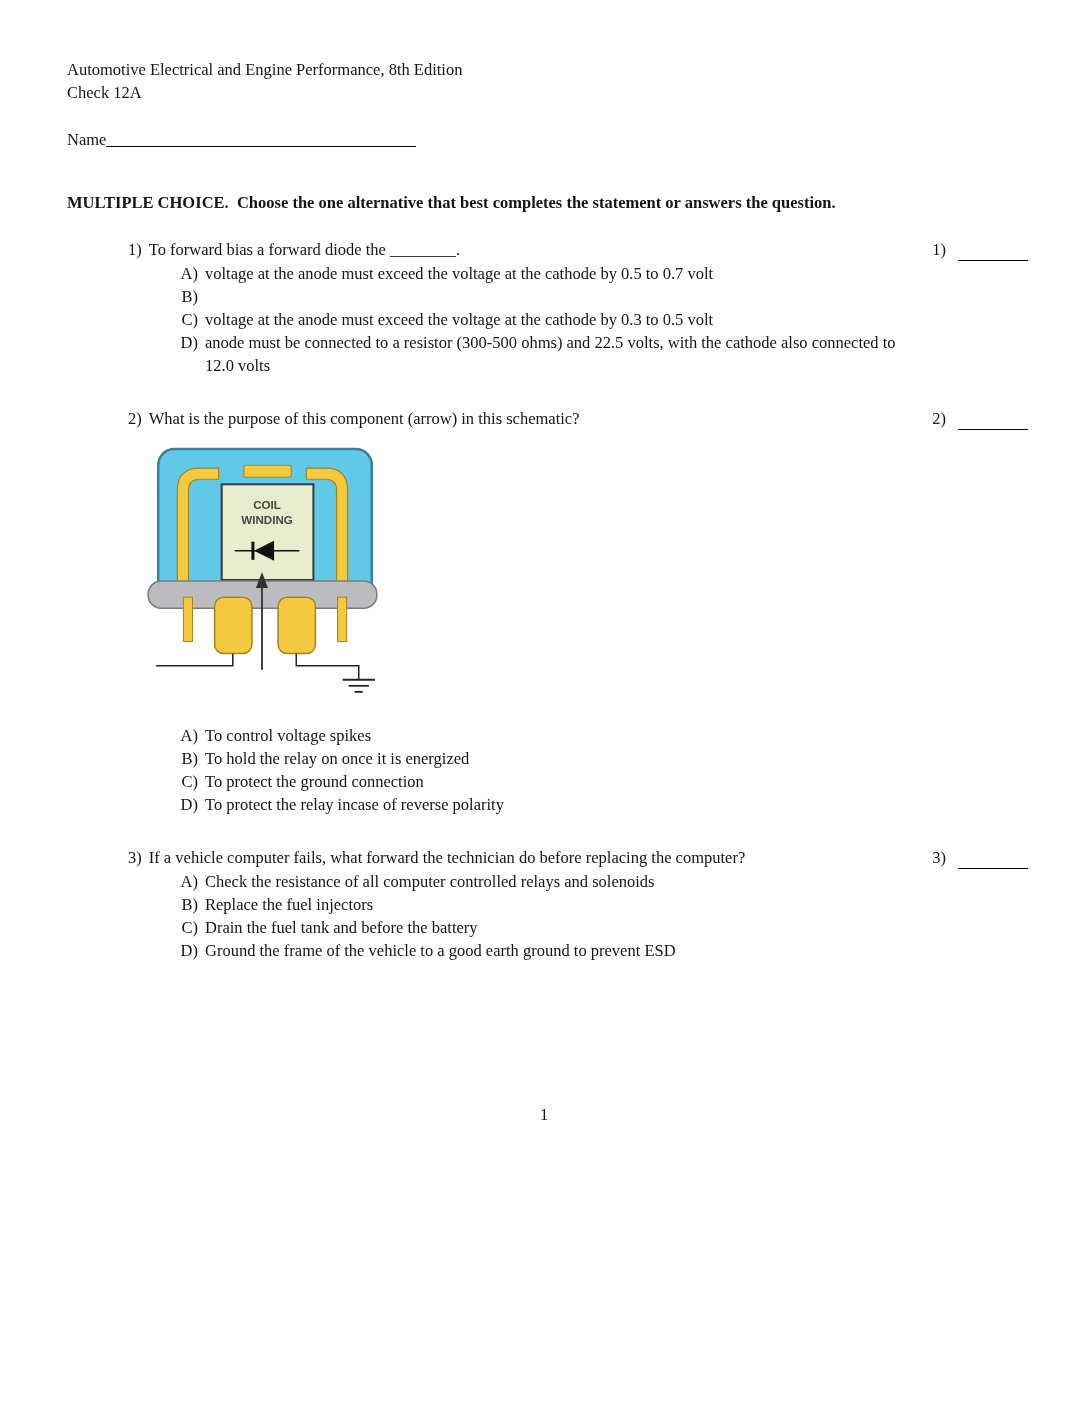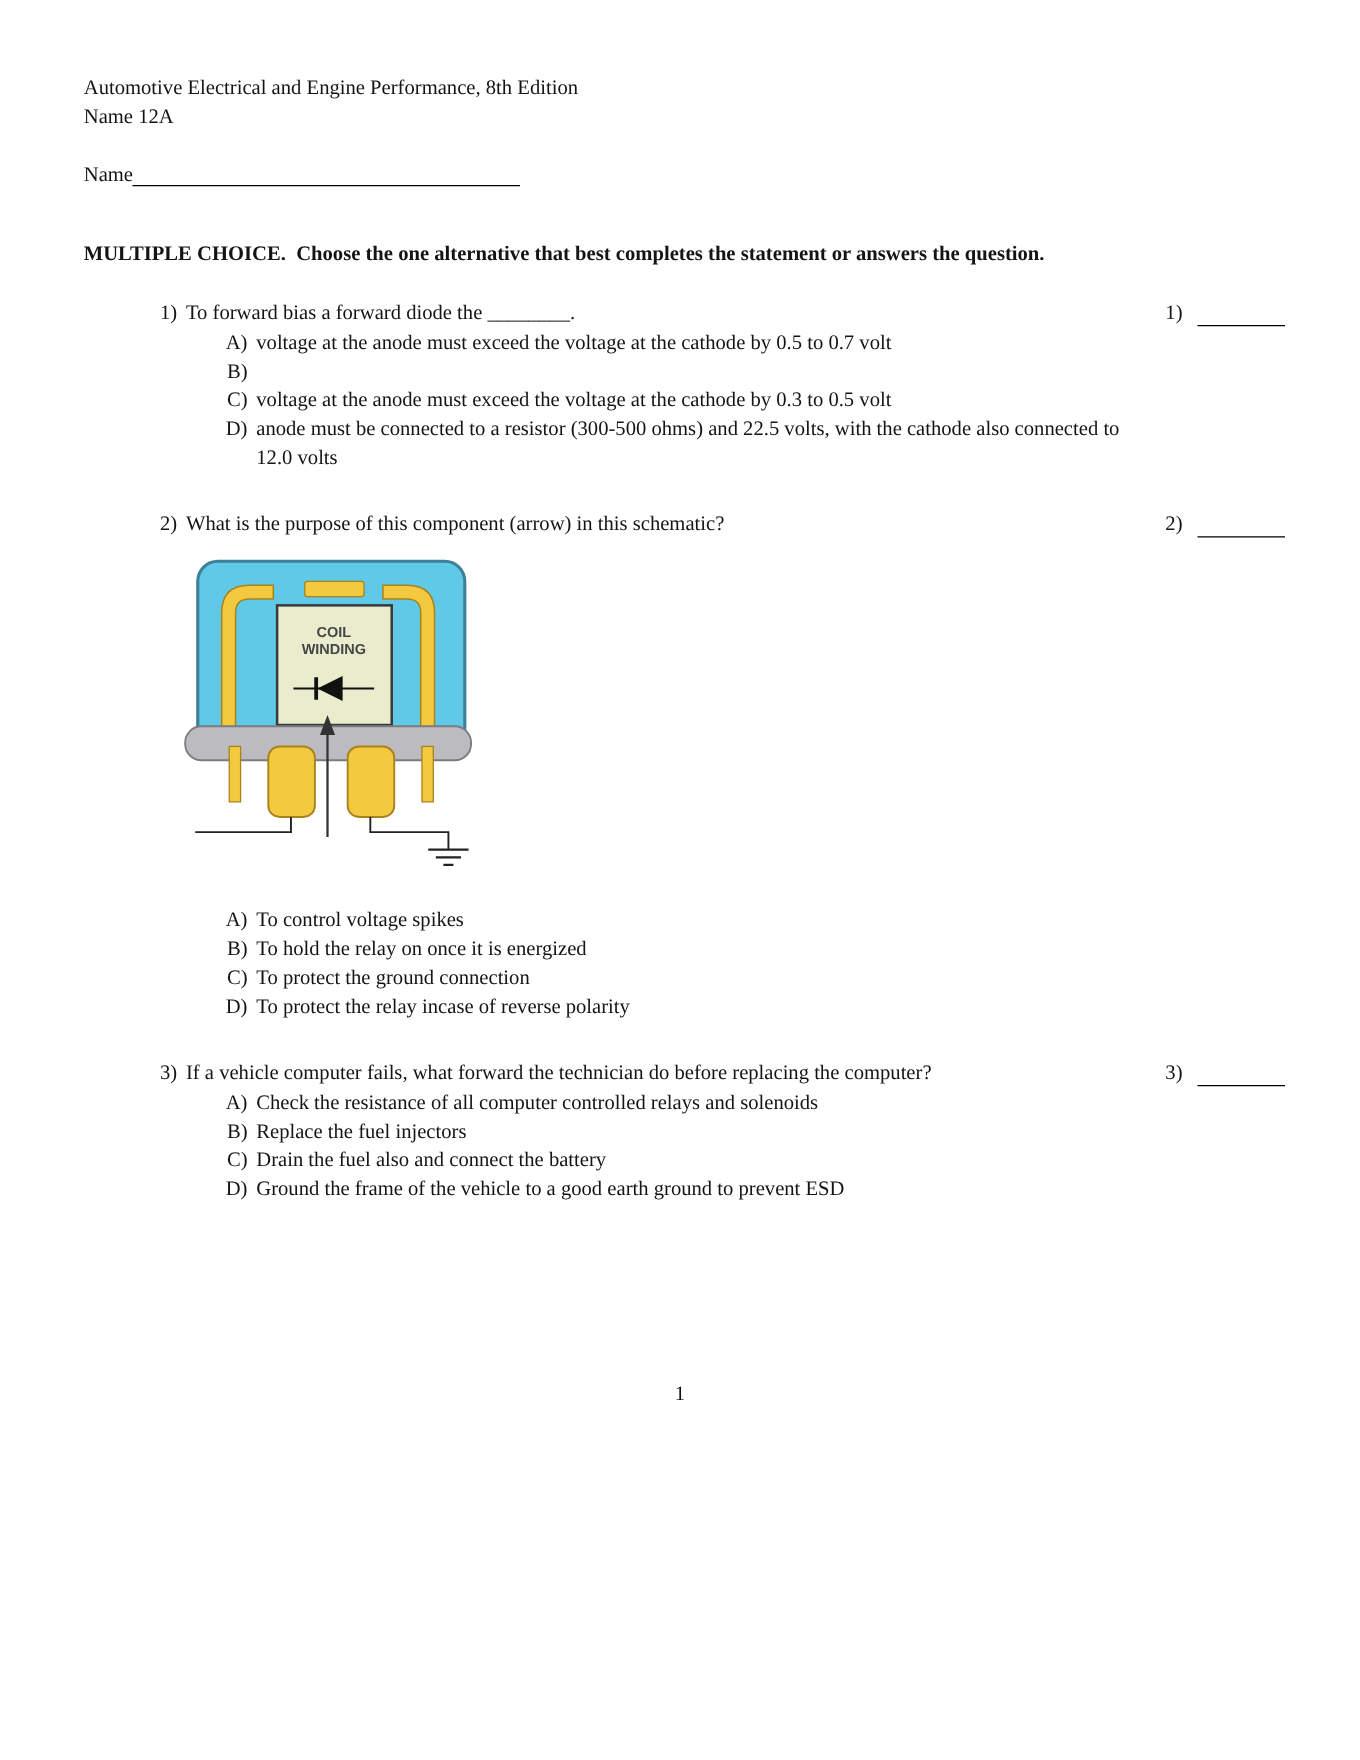--- a/index.html
+++ b/index.html
@@ -8,21 +8,21 @@
     position:relative;
     width:1088px; height:1204px;
     background:#ffffff;
     font-family:"Liberation Serif", serif;
     font-size:16.5px;
     line-height:23px;
     color:#141414;
     overflow:hidden;
   }
   .header { margin:58px 0 0 67px; }
-  .name-row { margin:24px 0 0 67px; display:flex; align-items:center; }
+  .name-row { margin:24px 0 0 67px; display:flex; align-items:flex-start; }
   .name-underline { display:inline-block; width:310px; height:19px; border-bottom:1.2px solid #000; }
   .instructions { margin:40px 60px 0 67px; font-weight:bold; white-space:pre-wrap; }
   .question { position:relative; margin-left:128px; width:900px; }
   .q-gap-1 { margin-top:24px; }
   .q-gap-2 { margin-top:30px; }
   .q-row { position:relative; display:flex; padding-right:130px; }
   .q-num { flex:0 0 auto; margin-right:7px; }
   .q-answer { position:absolute; right:0; top:0; display:flex; align-items:flex-end; gap:12px; }
   .answer-underline { display:inline-block; width:70px; height:19px; border-bottom:1.2px solid #000; }
   .options { margin-top:1px; margin-left:44px; }
@@ -34,21 +34,21 @@
   .svg-label { font-family:"Liberation Sans", sans-serif; font-weight:bold; fill:#454545; }
   .footer { position:absolute; left:0; right:0; bottom:78px; text-align:center; }
 </style>
 </head>
 <body>
 
 <div class="page">
 
   <div class="header">
     <div>Automotive Electrical and Engine Performance, 8th Edition</div>
-    <div>Name 12A</div>
+    <div>Check 12A</div>
   </div>
 
   <div class="name-row">
     <span>Name</span>
     <span class="name-underline"></span>
   </div>
 
   <div class="instructions">MULTIPLE CHOICE.  Choose the one alternative that best completes the statement or answers the question.</div>
 
   <section class="question q-gap-1">
@@ -166,21 +166,21 @@
       <div class="option">
         <span class="opt-label">A)</span>
         <span class="opt-text">Check the resistance of all computer controlled relays and solenoids</span>
       </div>
       <div class="option">
         <span class="opt-label">B)</span>
         <span class="opt-text">Replace the fuel injectors</span>
       </div>
       <div class="option">
         <span class="opt-label">C)</span>
-        <span class="opt-text">Drain the fuel also and connect the battery</span>
+        <span class="opt-text">Drain the fuel tank and before the battery</span>
       </div>
       <div class="option">
         <span class="opt-label">D)</span>
         <span class="opt-text">Ground the frame of the vehicle to a good earth ground to prevent ESD</span>
       </div>
     </div>
   </section>
 
   <div class="footer">1</div>
 

